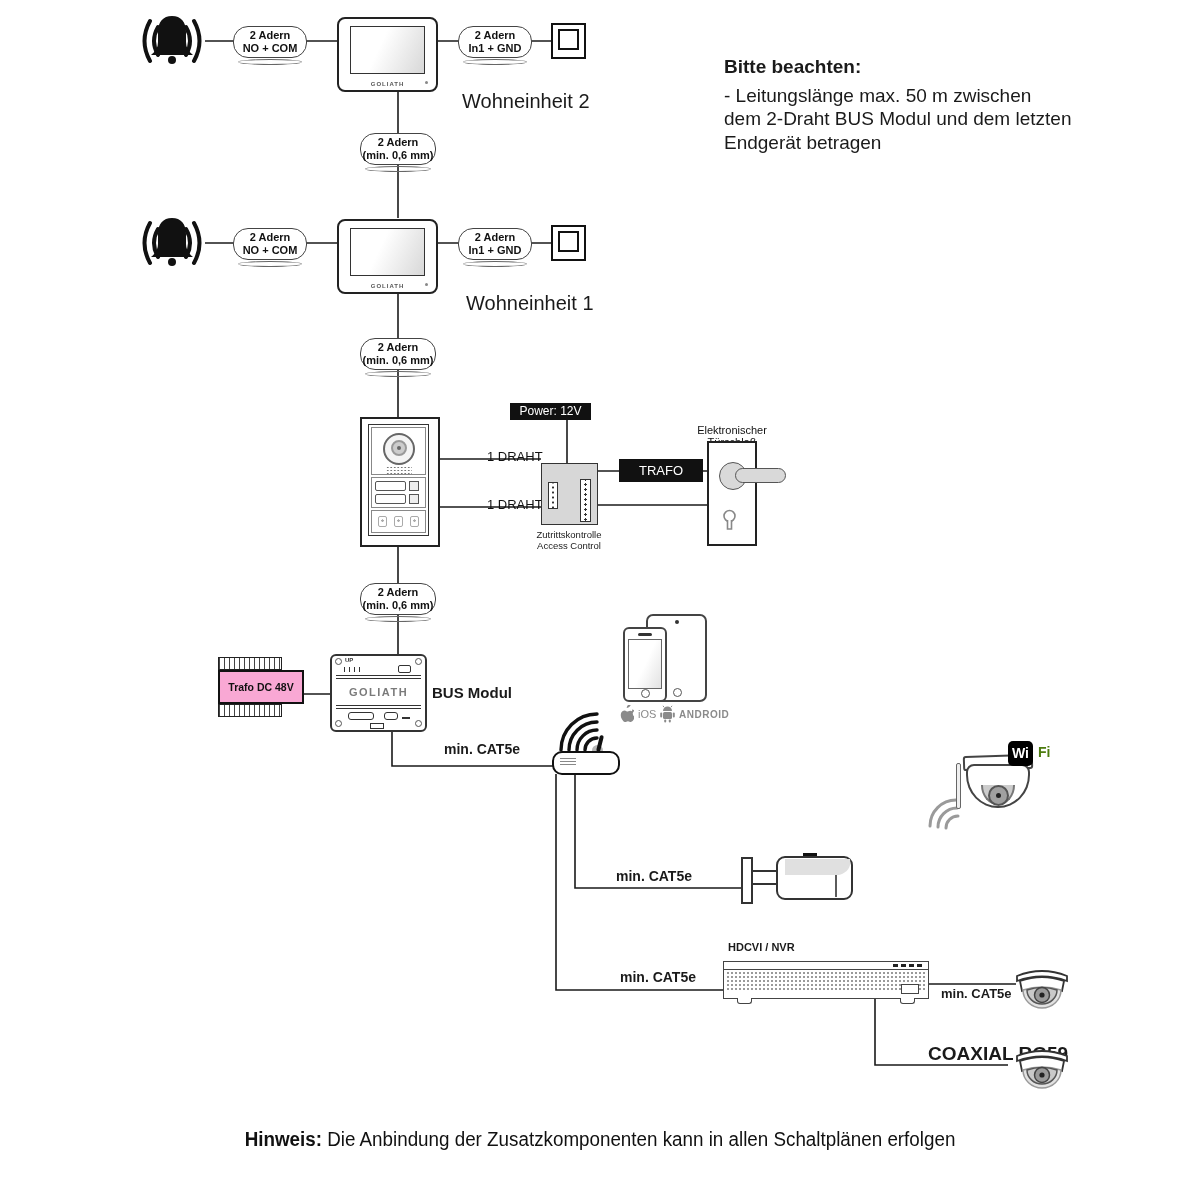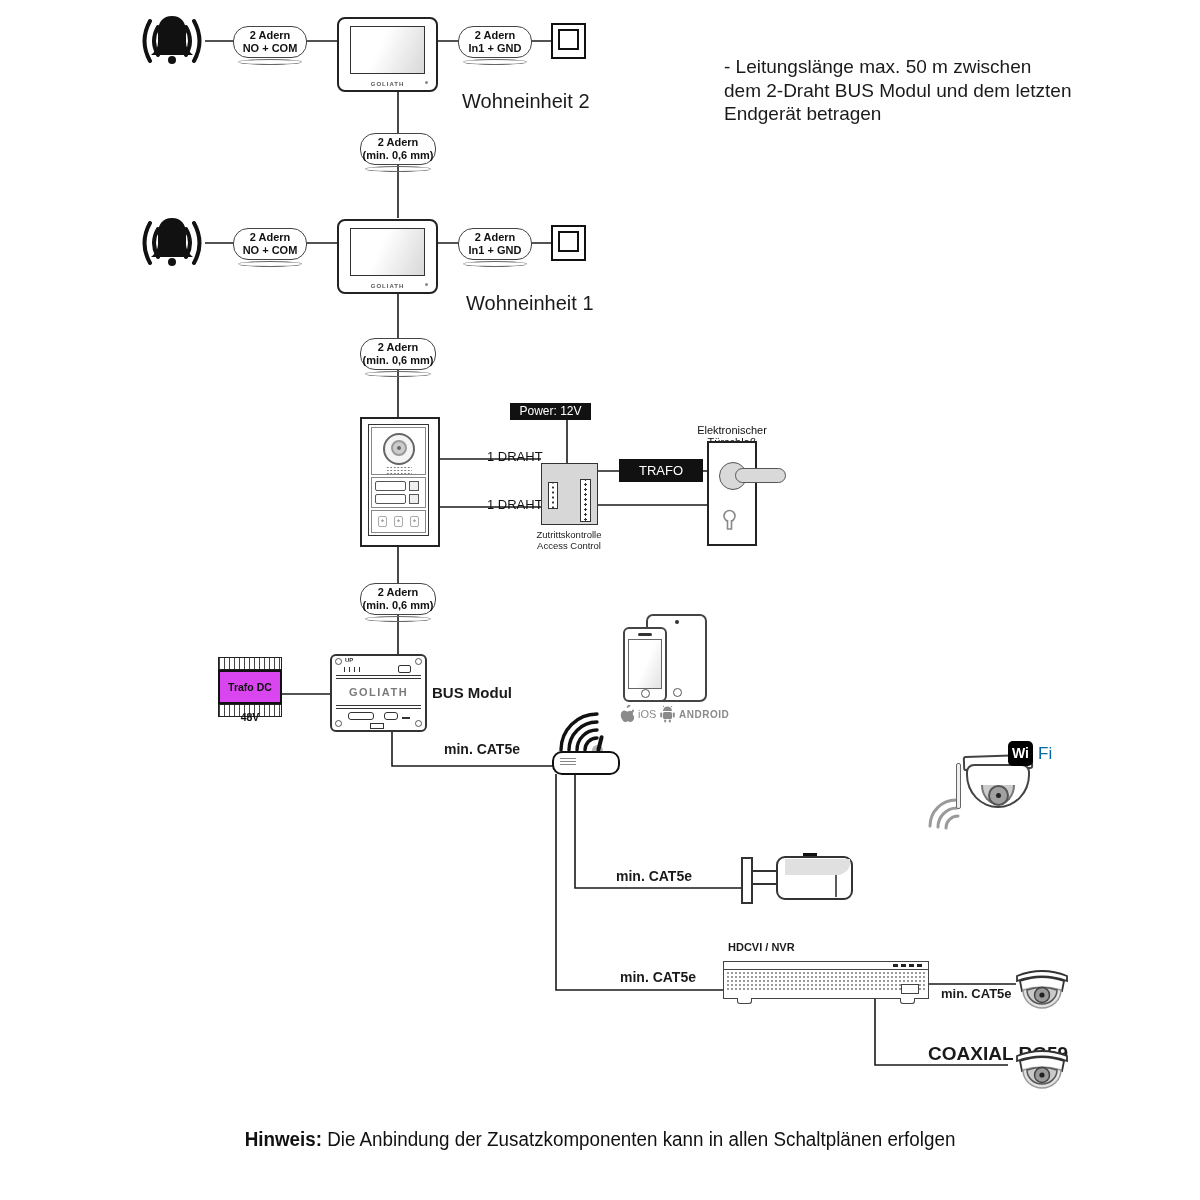--- a/index.html
+++ b/index.html
@@ -63,21 +63,21 @@
   .small-cap{font-size:9.5px;line-height:11px;text-align:center;color:#222;}
 
   
   .lockbox{width:46px;height:101px;border:2px solid #222;background:#fff;}
   .handle-ball{width:26px;height:26px;border:1.5px solid #555;background:#d9d9d9;border-radius:50%;}
   .handle-bar{width:49px;height:13px;border:1.5px solid #555;background:#d9d9d9;border-radius:8px;}
 
   
   .ribbed{width:64px;height:13px;border:1.5px solid #222;box-sizing:border-box;
           background:repeating-linear-gradient(90deg,#444 0 1.5px,#fff 1.5px 5px);}
-  .trafo-core{width:64px;height:34px;border:2px solid #111;box-sizing:border-box;background:#d946ef;
+  .trafo-core{width:86px;height:34px;border:2px solid #111;box-sizing:border-box;background:#f9a8d4;
               font-size:10.5px;font-weight:bold;text-align:center;line-height:30px;}
 
   
   .bus{width:93px;height:74px;border:2px solid #333;border-radius:6px;background:#fff;}
   .screw{position:absolute;width:5px;height:5px;border:1px solid #555;border-radius:50%;background:#fff;}
   .bus-up{position:absolute;left:13px;top:1px;font-size:6px;color:#333;font-weight:bold;}
   .bus-marks{position:absolute;left:12px;top:11px;width:20px;height:5px;
              background:repeating-linear-gradient(90deg,#333 0 1.2px,transparent 1.2px 5px);}
   .bus-conn{position:absolute;right:14px;top:9px;width:11px;height:6px;border:1.2px solid #333;border-radius:2px;}
   .bus-div{position:absolute;left:4px;right:4px;border-top:1.2px solid #333;}
@@ -113,21 +113,21 @@
   .wcam-cap{width:66px;height:11px;border:2px solid #444;border-radius:3px;background:#fff;transform:rotate(-2deg);}
   .wcam-body{width:60px;height:40px;border:2px solid #444;background:#fff;
              border-radius:8px 8px 50% 50% / 8px 8px 75% 75%;}
   .wcam-dome{width:34px;height:20px;background:#ccc;border:2px solid #777;border-top:none;
              border-radius:0 0 19px 19px / 0 0 22px 22px;box-sizing:border-box;}
   .lens{border-radius:50%;background:#a0a0a0;border:2px solid #555;position:relative;}
   .lens:after{content:"";position:absolute;left:50%;top:50%;width:5px;height:5px;margin:-2.5px;
               background:#222;border-radius:50%;}
   .wi-box{width:25px;height:25px;background:#000;border-radius:5px;color:#fff;font-weight:bold;
           font-size:14px;text-align:center;line-height:25px;}
-  .fi-lab{font-size:17px;font-weight:normal;color:#0369a1;}
+  .fi-lab{font-size:14px;font-weight:bold;color:#4d7c0f;}
 
   
   .nvr{width:206px;height:38px;border:1.5px solid #444;background:#fff;box-sizing:border-box;}
   .nvr-top{height:7px;border-bottom:1px solid #444;position:relative;}
   .nvr-leds{position:absolute;right:6px;top:2px;display:flex;gap:3px;}
   .nvr-led{width:5px;height:3px;background:#222;}
   .nvr-mesh{height:21px;margin:1px 2px;background-image:radial-gradient(#9a9a9a 1px,transparent 1.3px);
             background-size:4px 4px;}
   .nvr-usb{position:absolute;right:9px;bottom:4px;width:16px;height:8px;border:1.5px solid #444;background:#fff;}
   .nvr-foot{position:absolute;width:13px;height:5px;background:#fff;border:1.5px solid #444;border-top:none;
@@ -249,20 +249,21 @@
 
   <div class="capsule abs" style="left:360px;top:338px">
     <div class="cap-body">
         <div>2 Adern</div>
       <div>(min. 0,6 mm)</div>
       </div>
     <div class="cap-shadow"></div>
   </div>
 
   <div class="notes abs" style="left:724px;top:55px">
+    <div class="title">Bitte beachten:</div>
     <p>- Leitungslänge max. 50 m zwischen dem 2-Draht BUS Modul und dem letzten Endgerät betragen</p>
   </div>
 
   <div class="door abs" style="left:360px;top:417px">
     <div class="door-in">
       <div class="door-sec" style="height:48px">
         <div class="cam-ring">
           <div class="cam-in">
               <div class="cam-dot"></div>
             </div>

